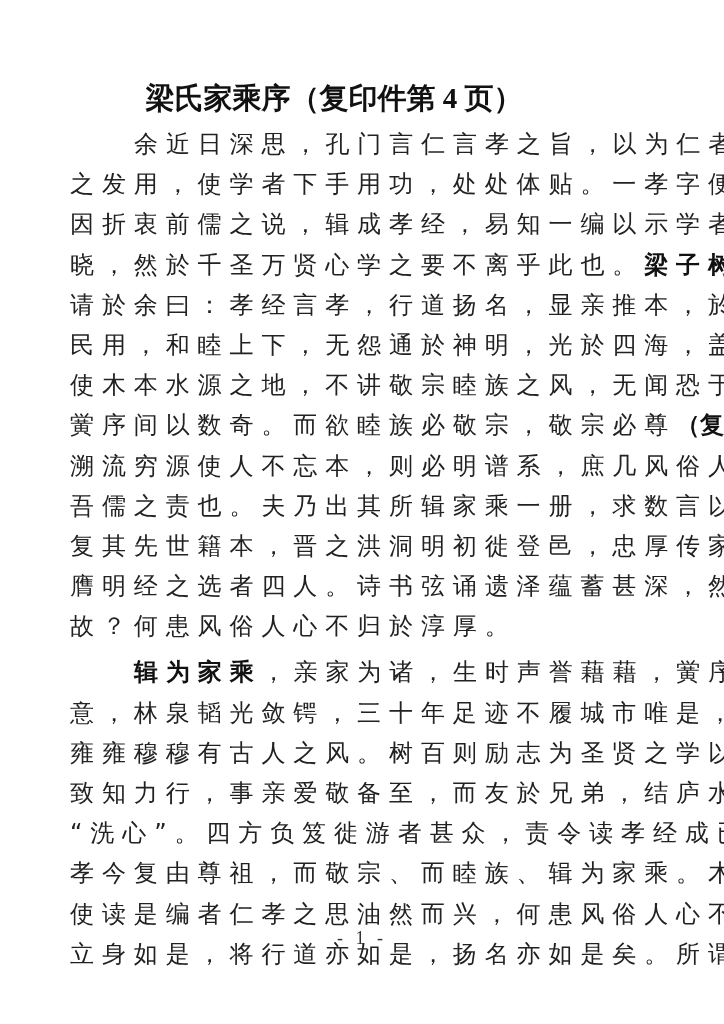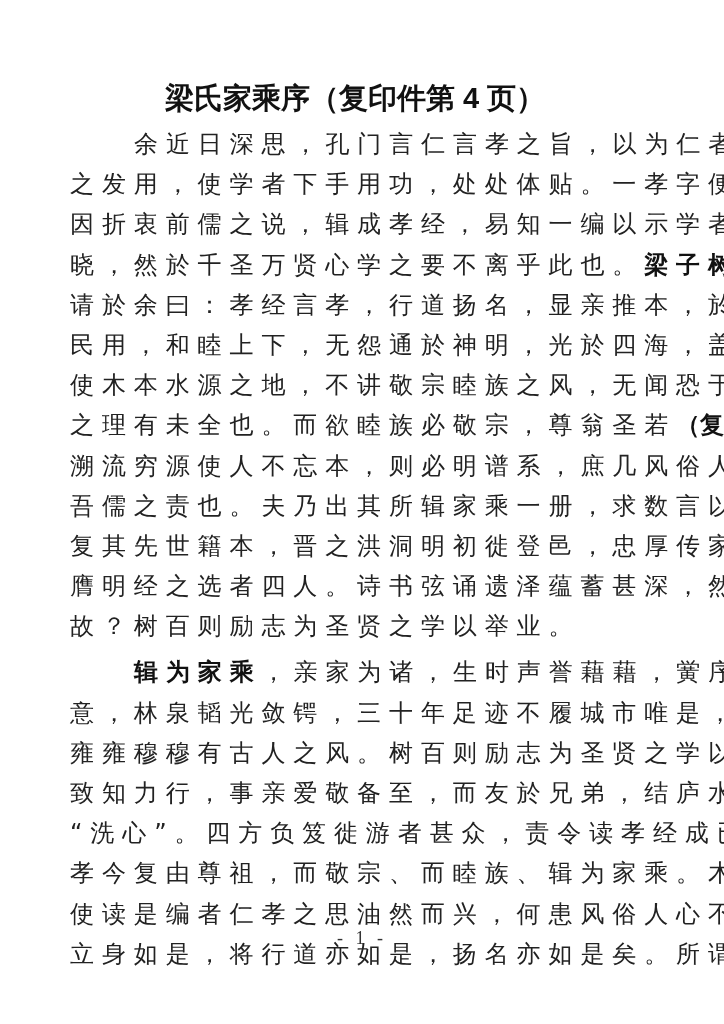--- a/index.html
+++ b/index.html
@@ -20,27 +20,26 @@
       width: 724px;
       height: 1024px;
       background: #ffffff;
     }
     .title {
       position: absolute;
       left: 0;
       width: 668px;
       top: 78px;
       text-align: center;
-      font-family: Liberation Sans, sans-serif;
+      font-family: Liberation Serif, serif;
       font-weight: bold;
       font-size: 29px;
       line-height: 40px;
       letter-spacing: 0px;
       color: #111111;
-      padding-left: 21px;
     }
     .body {
       position: absolute;
       left: 70px;
       top: 124px;
       width: 590px;
     }
     .line {
       height: 40.2px;
       line-height: 40.2px;
@@ -86,26 +85,26 @@
 
   <div class="body" id="doc-body">
       <div>
         <div class="line indent"><span>余近日深思，孔门言仁言孝之旨，以为仁者孝之本体，孝者仁</span></div>
         <div class="line"><span>之发用，使学者下手用功，处处体贴。一孝字便是彻上彻下之道，</span></div>
         <div class="line"><span>因折衷前儒之说，辑成孝经，易知一编以示学者而，一二同人亦遂</span></div>
         <div class="line"><span>晓，然於千圣万贤心学之要不离乎此也。</span><span class="bold">梁子树百</span></div>
         <div class="line"><span>请於余曰：孝经言孝，行道扬名，显亲推本，於立身极其效。至於</span></div>
         <div class="line"><span>民用，和睦上下，无怨通於神明，光於四海，盖孝道之大如此。然</span></div>
         <div class="line"><span>使木本水源之地，不讲敬宗睦族之风，无闻恐于孝道有亏，即于仁</span></div>
-        <div class="line"><span>之理有未全也。而欲睦族必敬宗，尊翁圣若</span><span class="bold-serif">（复印件第 5 页）</span></div>
+        <div class="line"><span>黉序间以数奇。而欲睦族必敬宗，敬宗必尊</span><span class="bold-serif">（复印件第 5 页）</span></div>
         <div class="line"><span>溯流穷源使人不忘本，则必明谱系，庶几风俗人心归于淳厚，是亦</span></div>
         <div class="line"><span>吾儒之责也。夫乃出其所辑家乘一册，求数言以弁其端。余披览反</span></div>
         <div class="line"><span>复其先世籍本，晋之洪洞明初徙登邑，忠厚传家，自三世以至六世，</span></div>
         <div class="line"><span>膺明经之选者四人。诗书弦诵遗泽蕴蓄甚深，然皆未大光显，岂天</span></div>
-        <div class="line"><span>故？树百则励志为圣贤之学以举业。</span></div>
+        <div class="line"><span>故？何患风俗人心不归於淳厚。</span></div>
       </div>
       <div class="para-gap"></div>
       <div>
         <div class="line indent"><span class="bold">辑为家乘</span><span>，亲家为诸，生时声誉藉藉，黉序间以数奇，不偶雅</span></div>
         <div class="line"><span>意，林泉韬光敛锷，三十年足迹不履城市唯是，教家训子一堂之上，</span></div>
         <div class="line"><span>雍雍穆穆有古人之风。树百则励志为圣贤之学以举业，体验诸身心，</span></div>
         <div class="line"><span>致知力行，事亲爱敬备至，而友於兄弟，结庐水竹之间，名其堂曰：</span></div>
         <div class="line"><span>“洗心”。四方负笈徙游者甚众，责令读孝经成已成物，始中一。</span></div>
         <div class="line"><span>孝今复由尊祖，而敬宗、而睦族、辑为家乘。木本水源历历可考，</span></div>
         <div class="line"><span>使读是编者仁孝之思油然而兴，何患风俗人心不归於淳厚。树百之</span></div>

